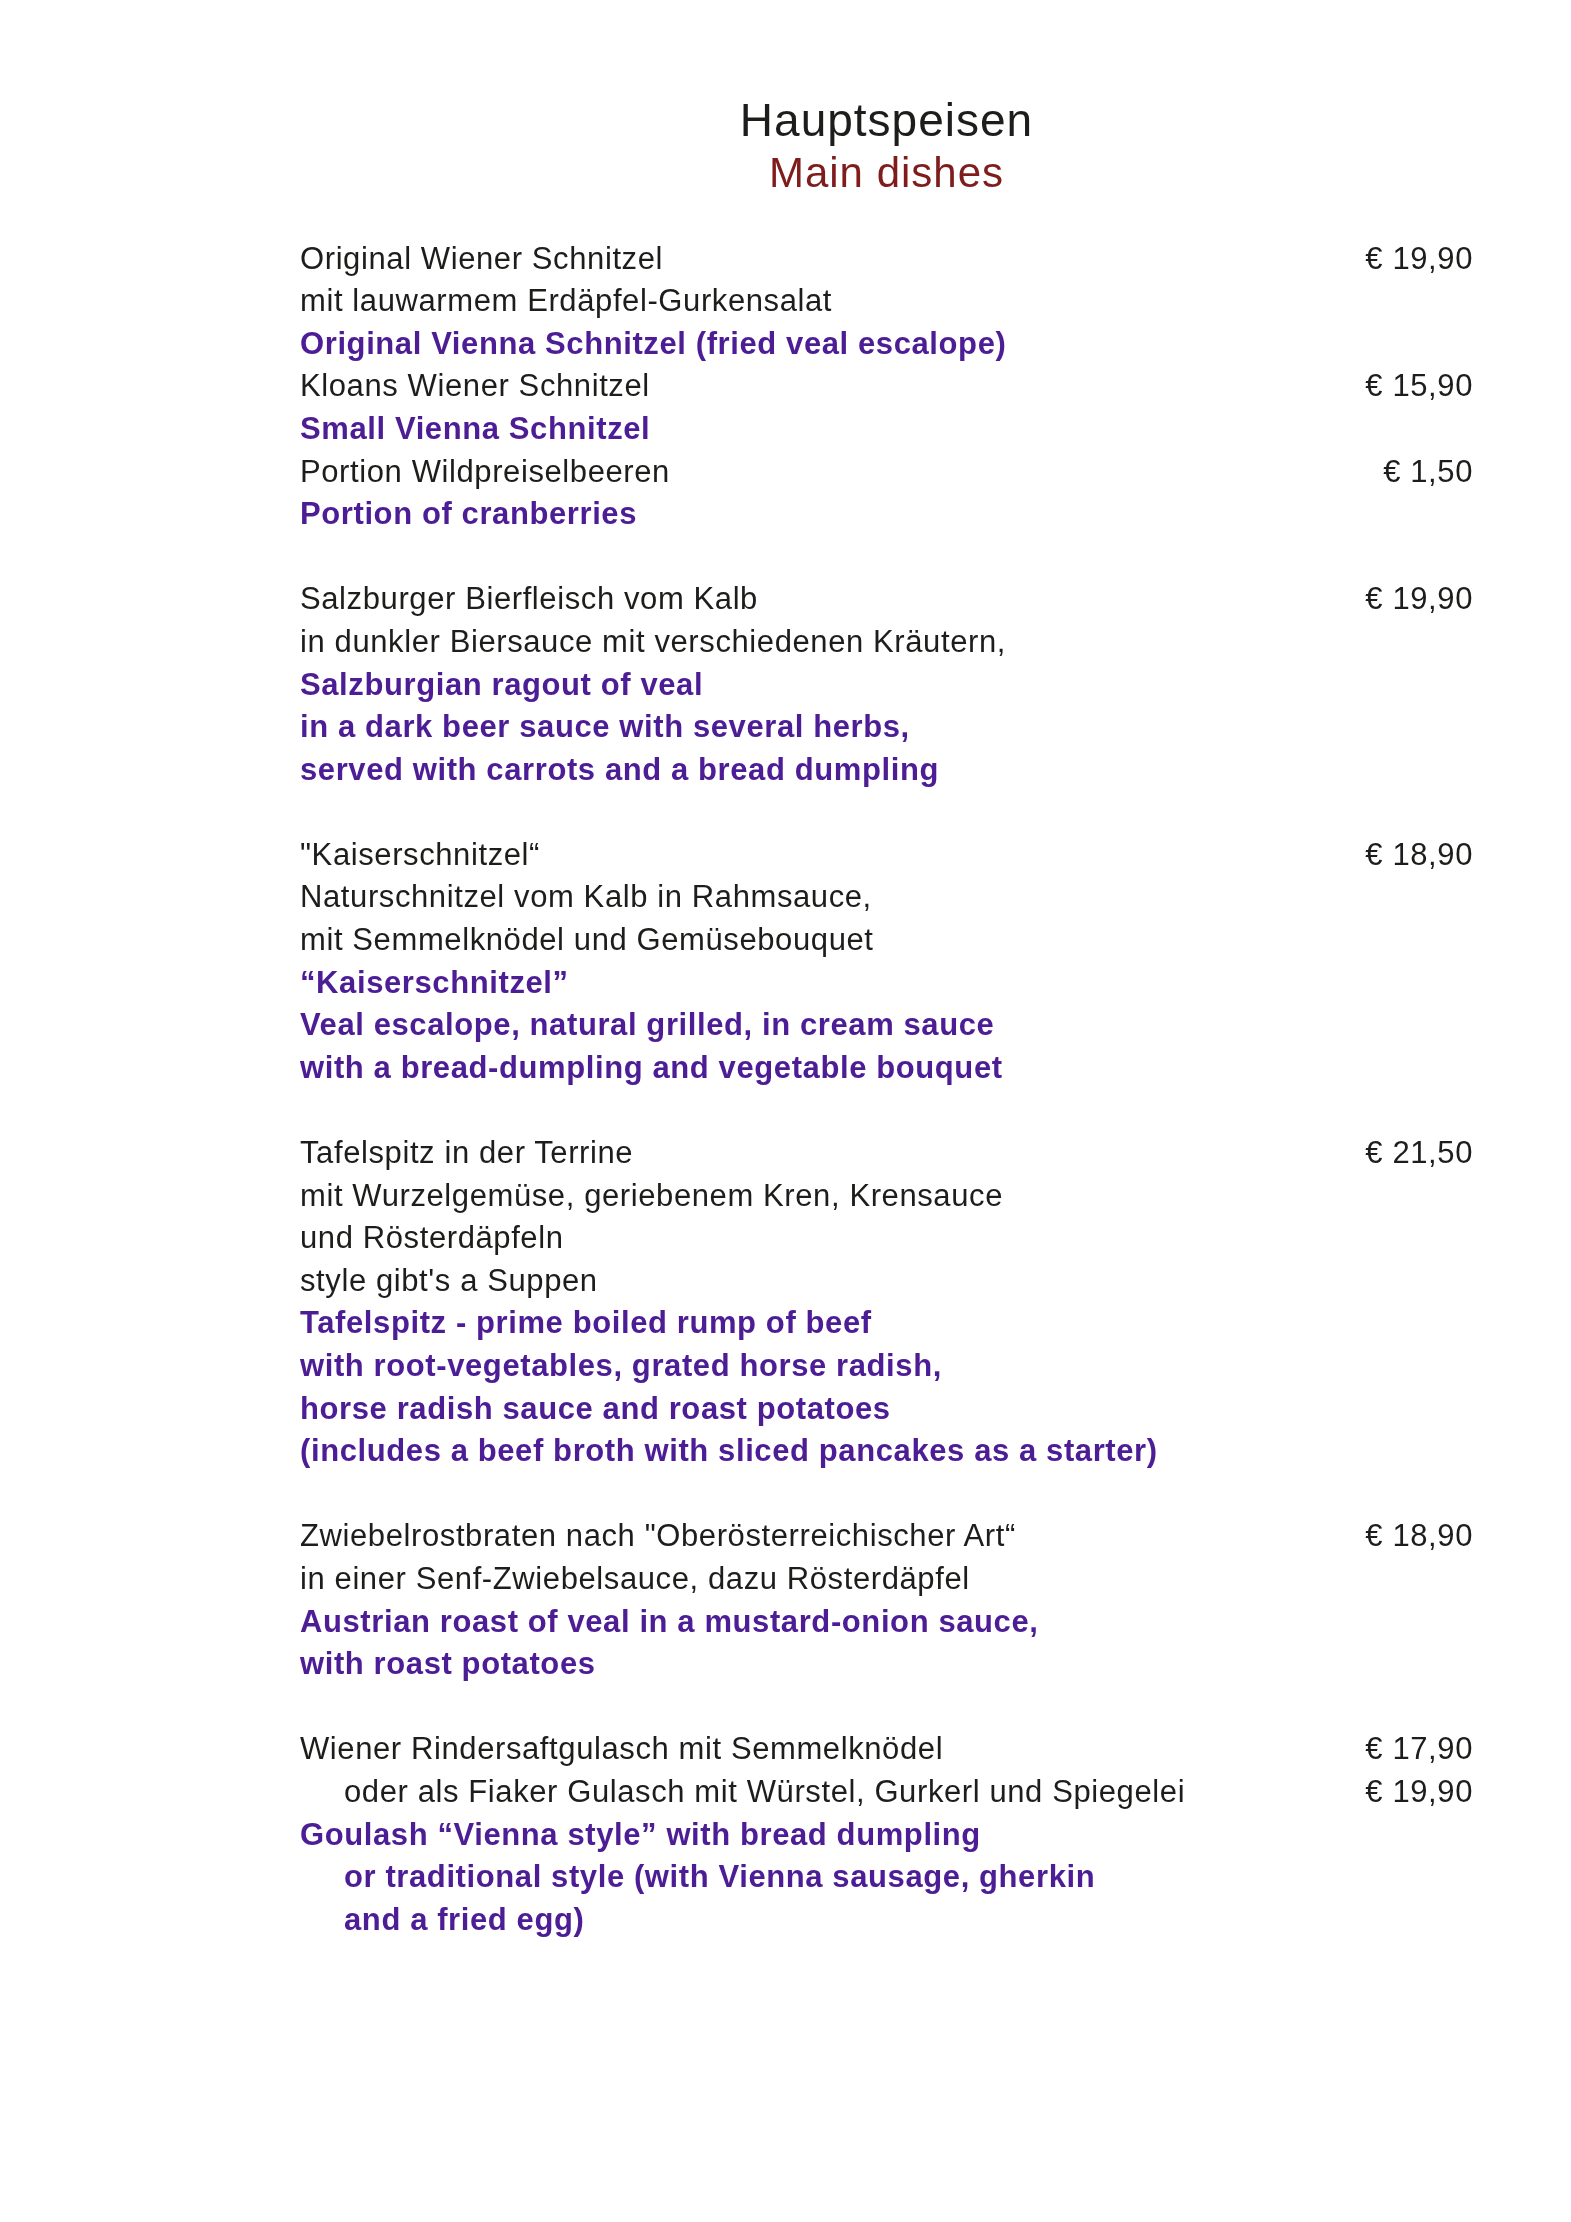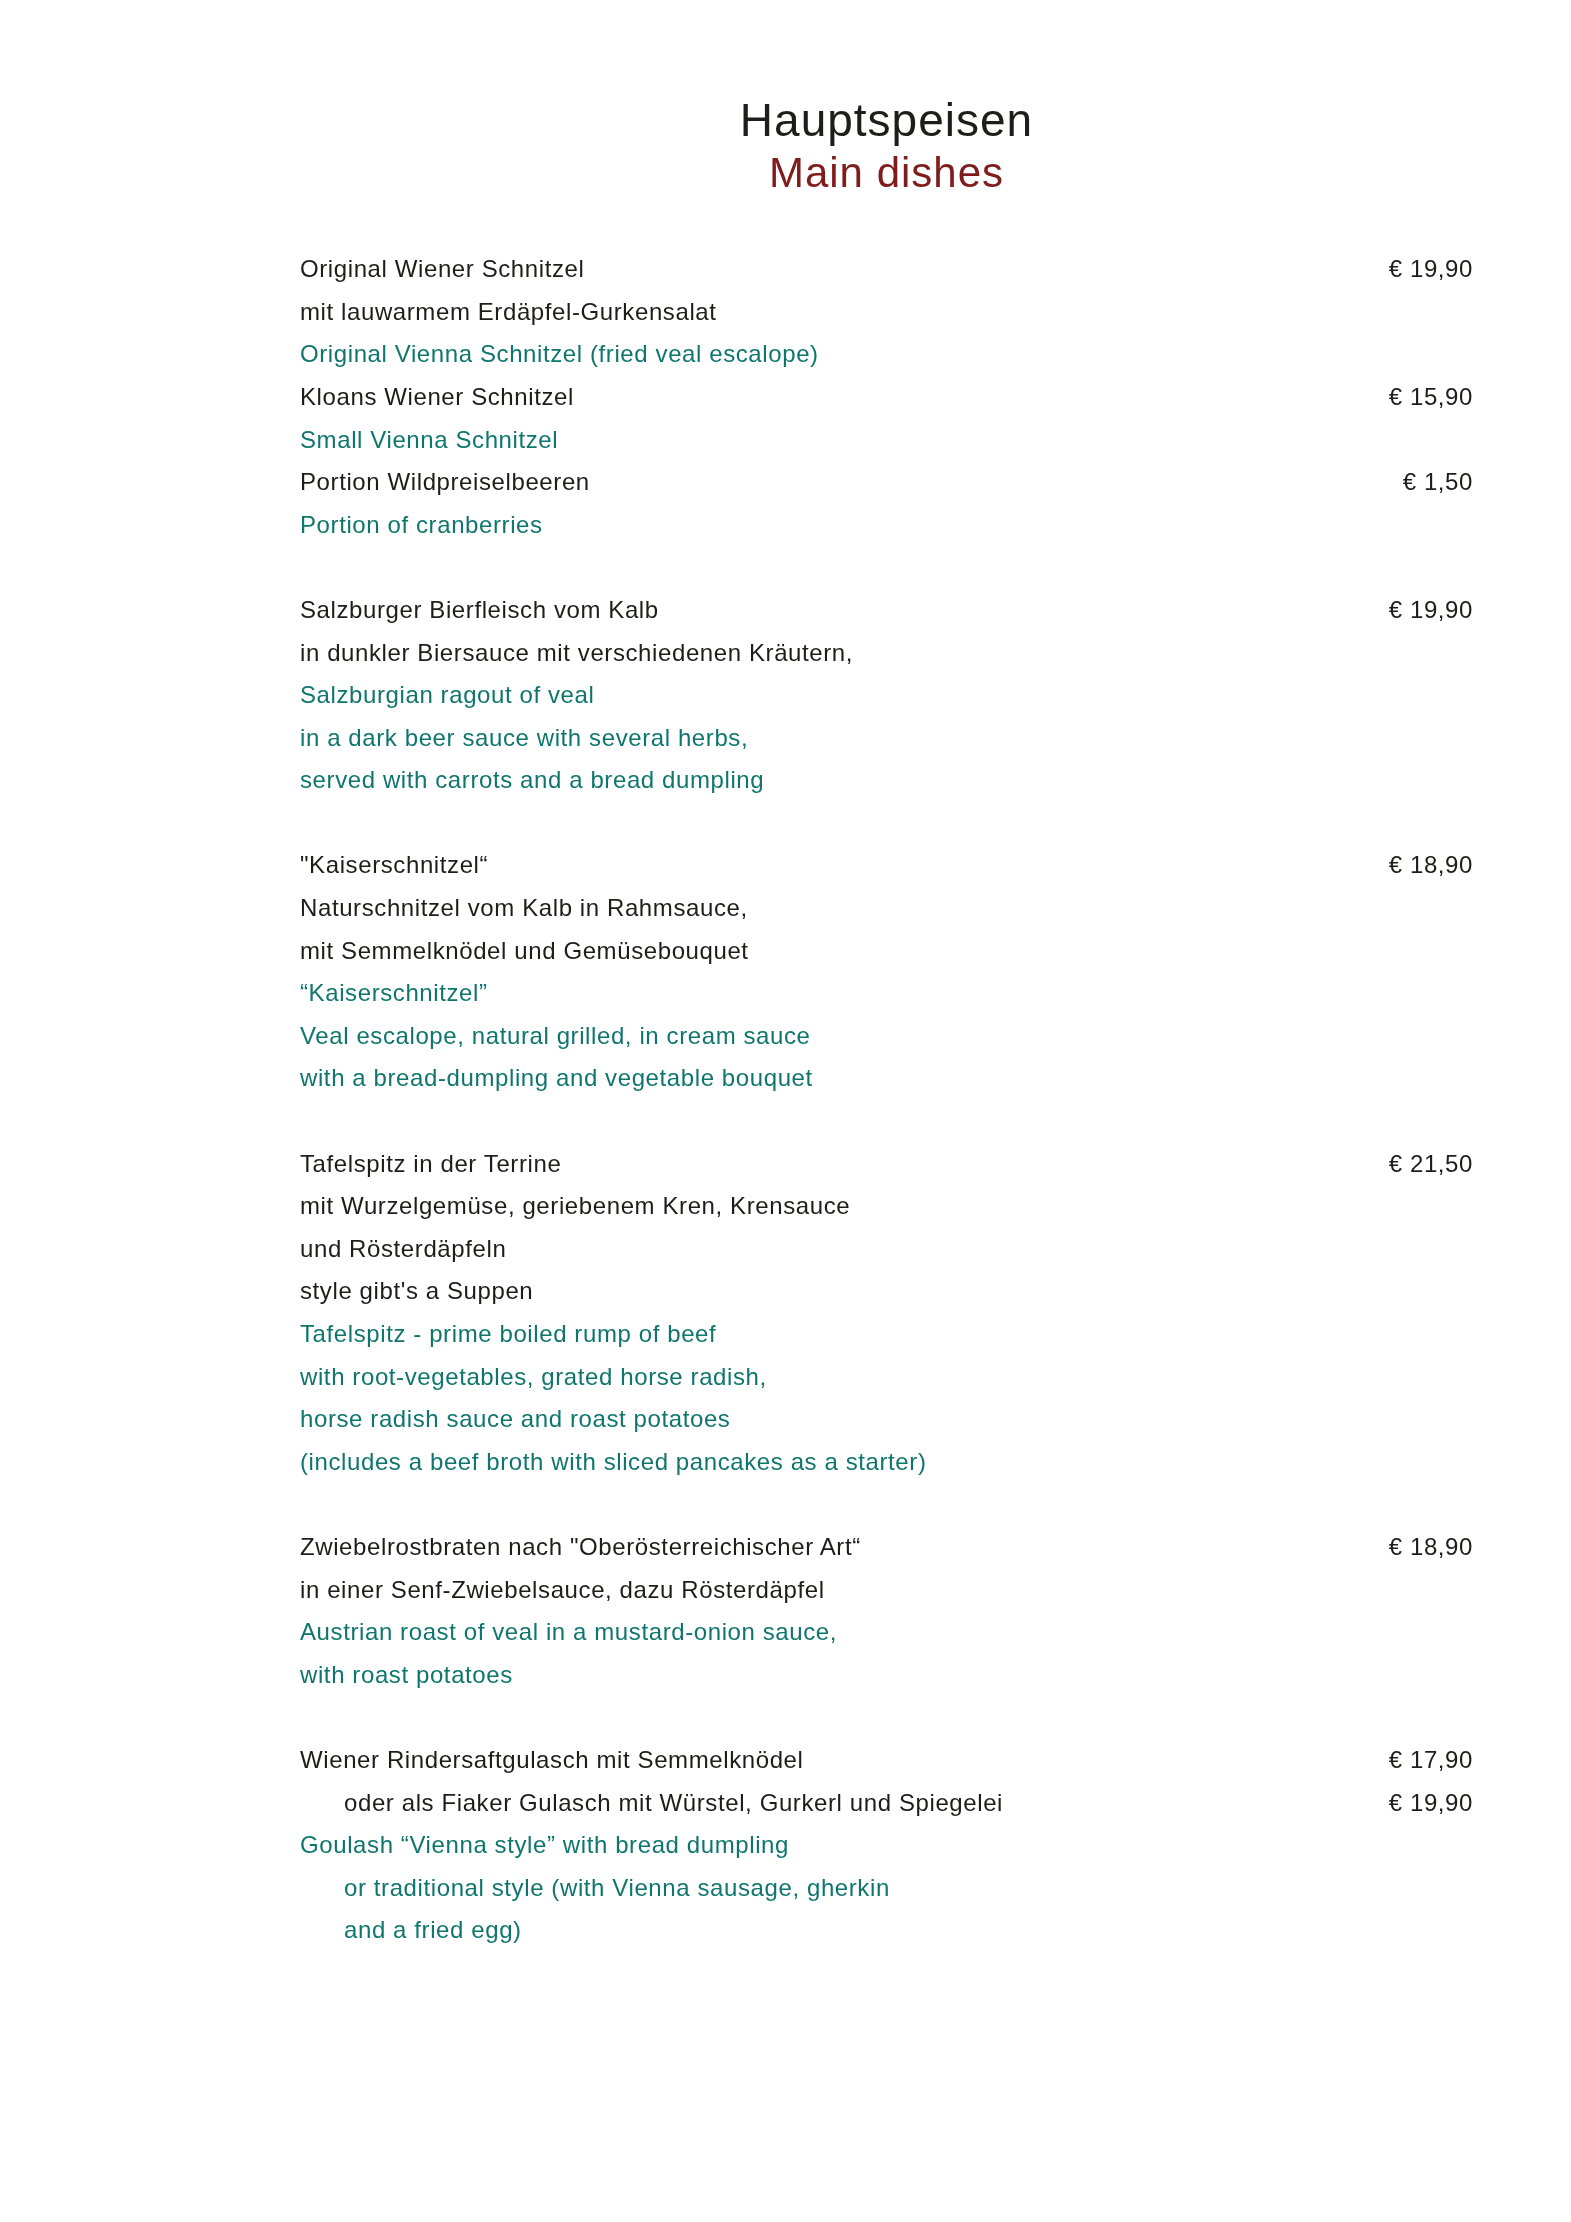--- a/index.html
+++ b/index.html
@@ -29,30 +29,30 @@
     font-size:42px;
     font-weight:300;
     letter-spacing:1px;
     line-height:1.2;
     color:#7f1d1d;
   }
   .menu{width:100%;}
   .dish + .dish{margin-top:42.6px;}
   .line{
     display:flex;
-    align-items:flex-end;
+    align-items:flex-start;
     height:42.6px;
-    font-size:24px;
+    font-size:31px;
     font-weight:300;
     letter-spacing:0.6px;
     white-space:pre;
   }
   .txt{flex:0 1 auto;}
   .de{color:#1d1d1b;}
-  .en{color:#0f766e;}
+  .en{color:#4c1d95;font-weight:bold;}
   .indent{padding-left:44px;}
   .price{
     margin-left:auto;
     padding-left:20px;
     color:#1d1d1b;
     letter-spacing:0.6px;
   }
 </style>
 </head>
 <body>

